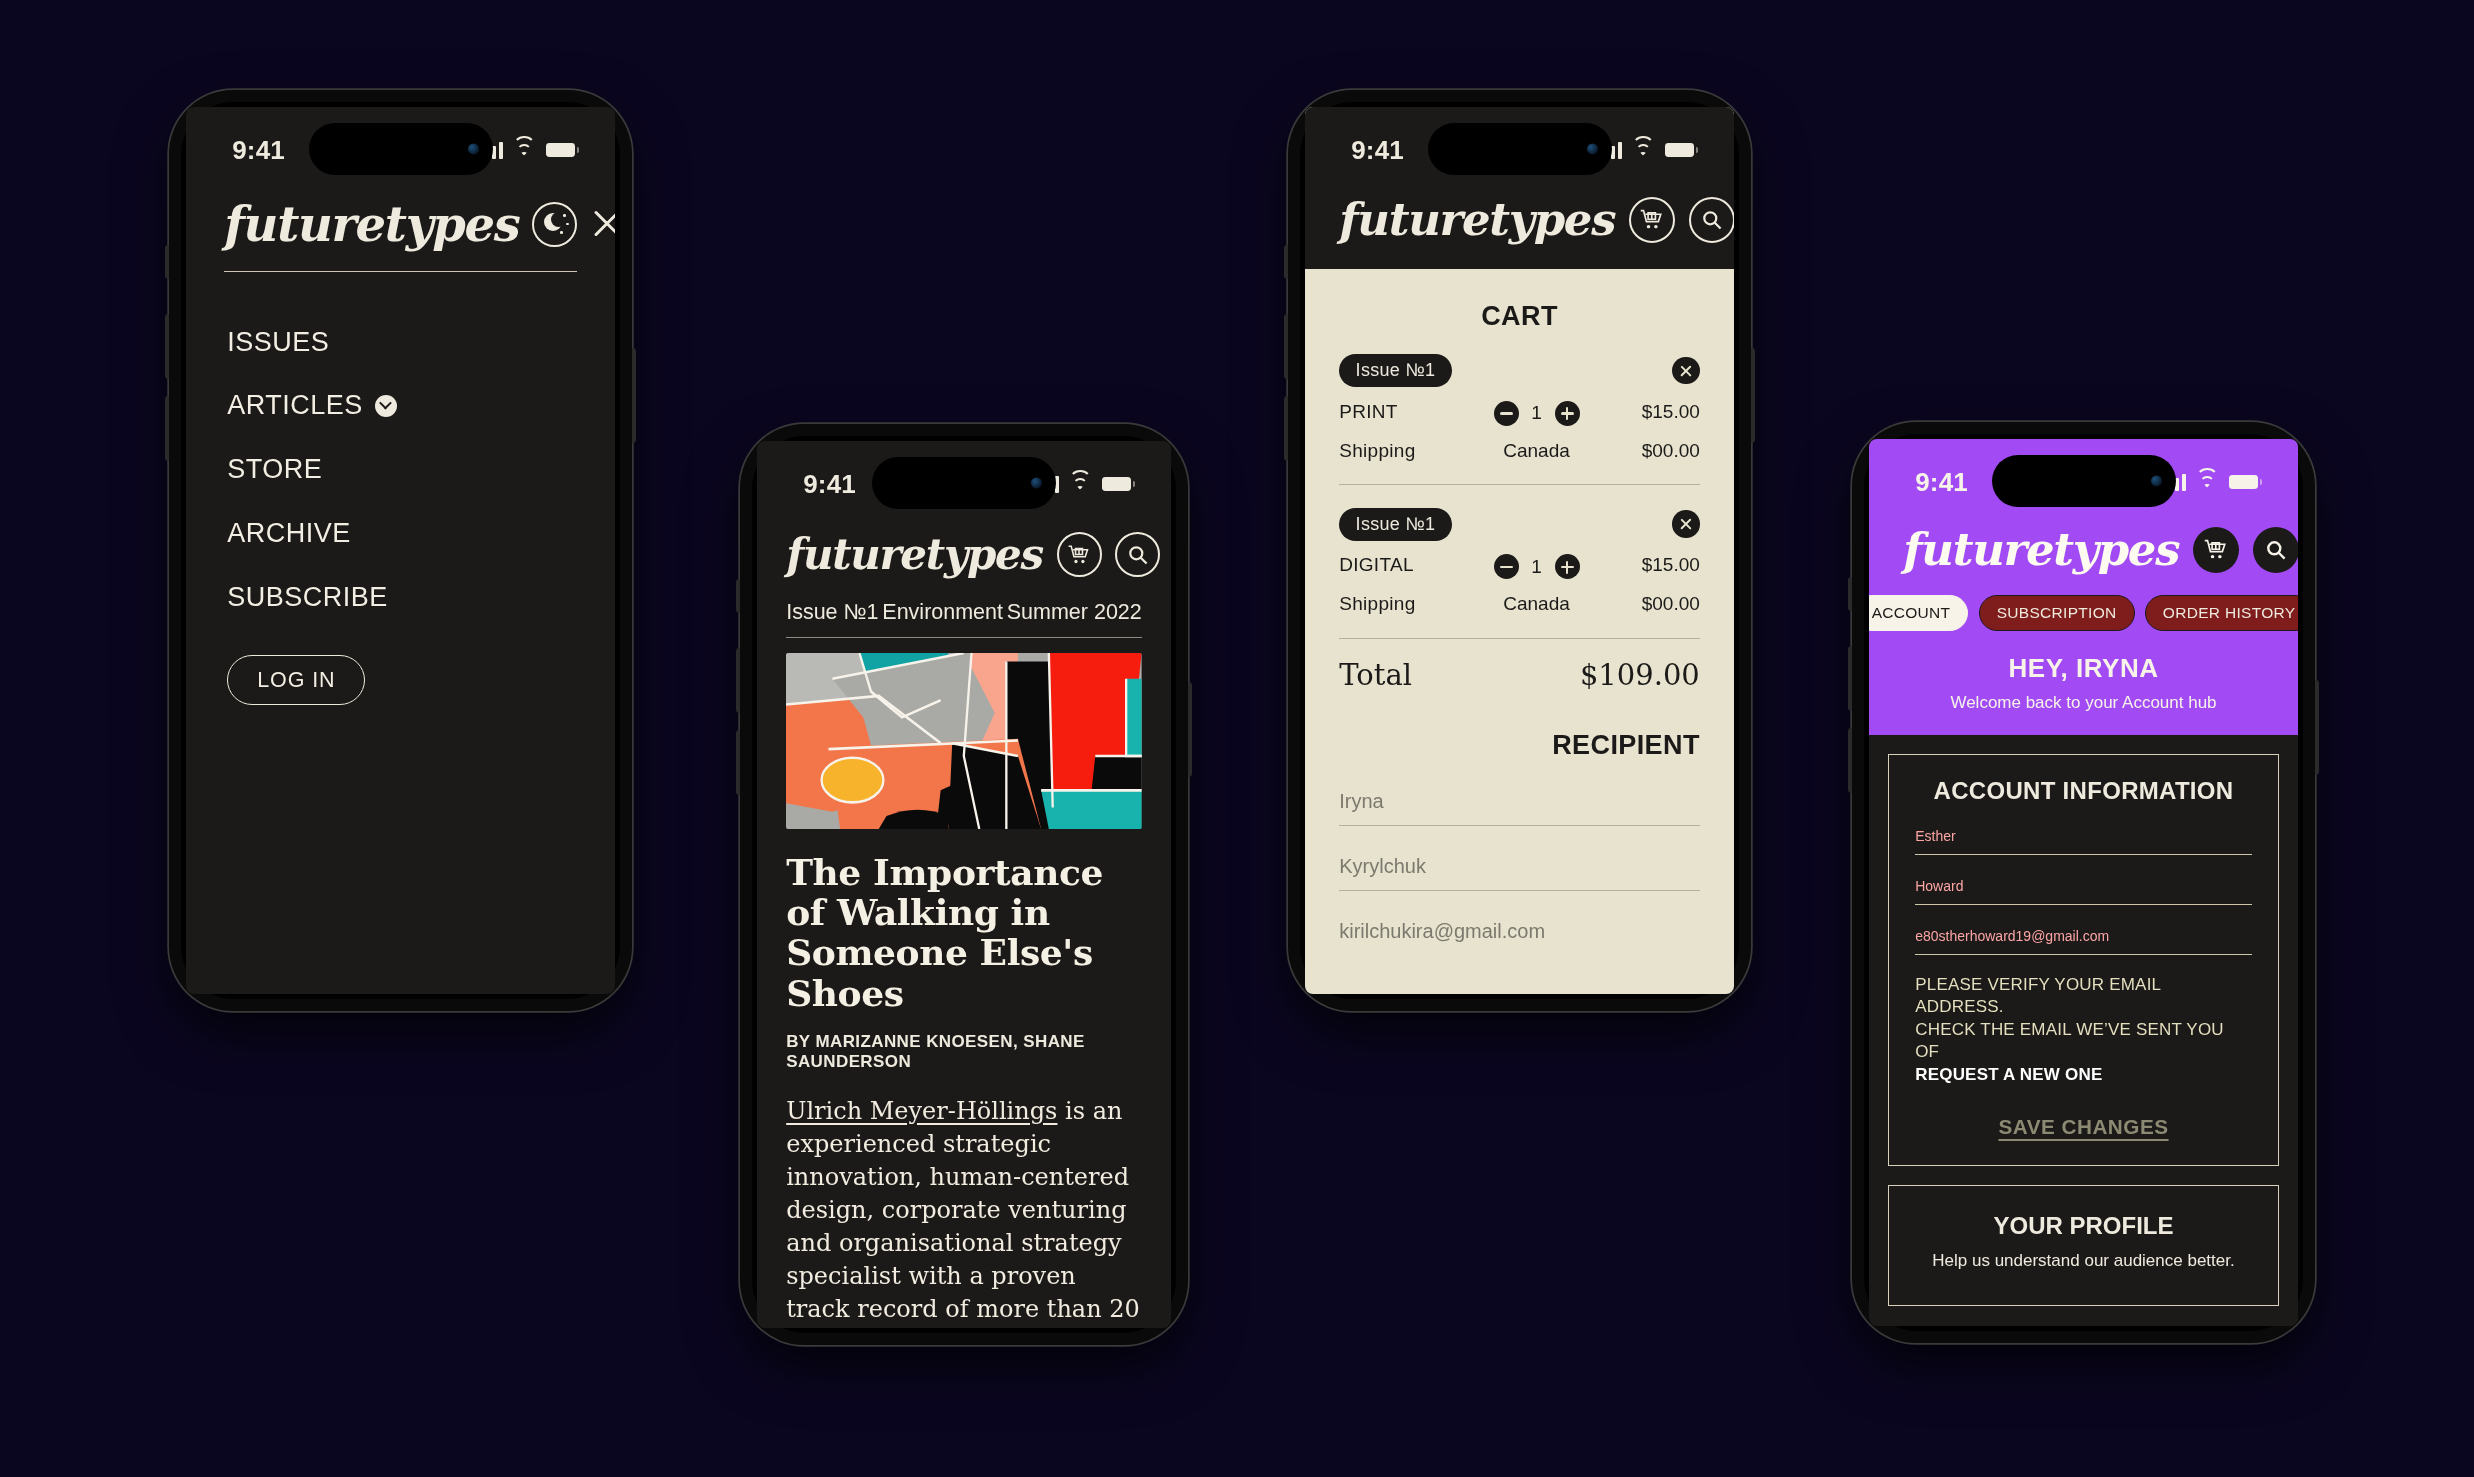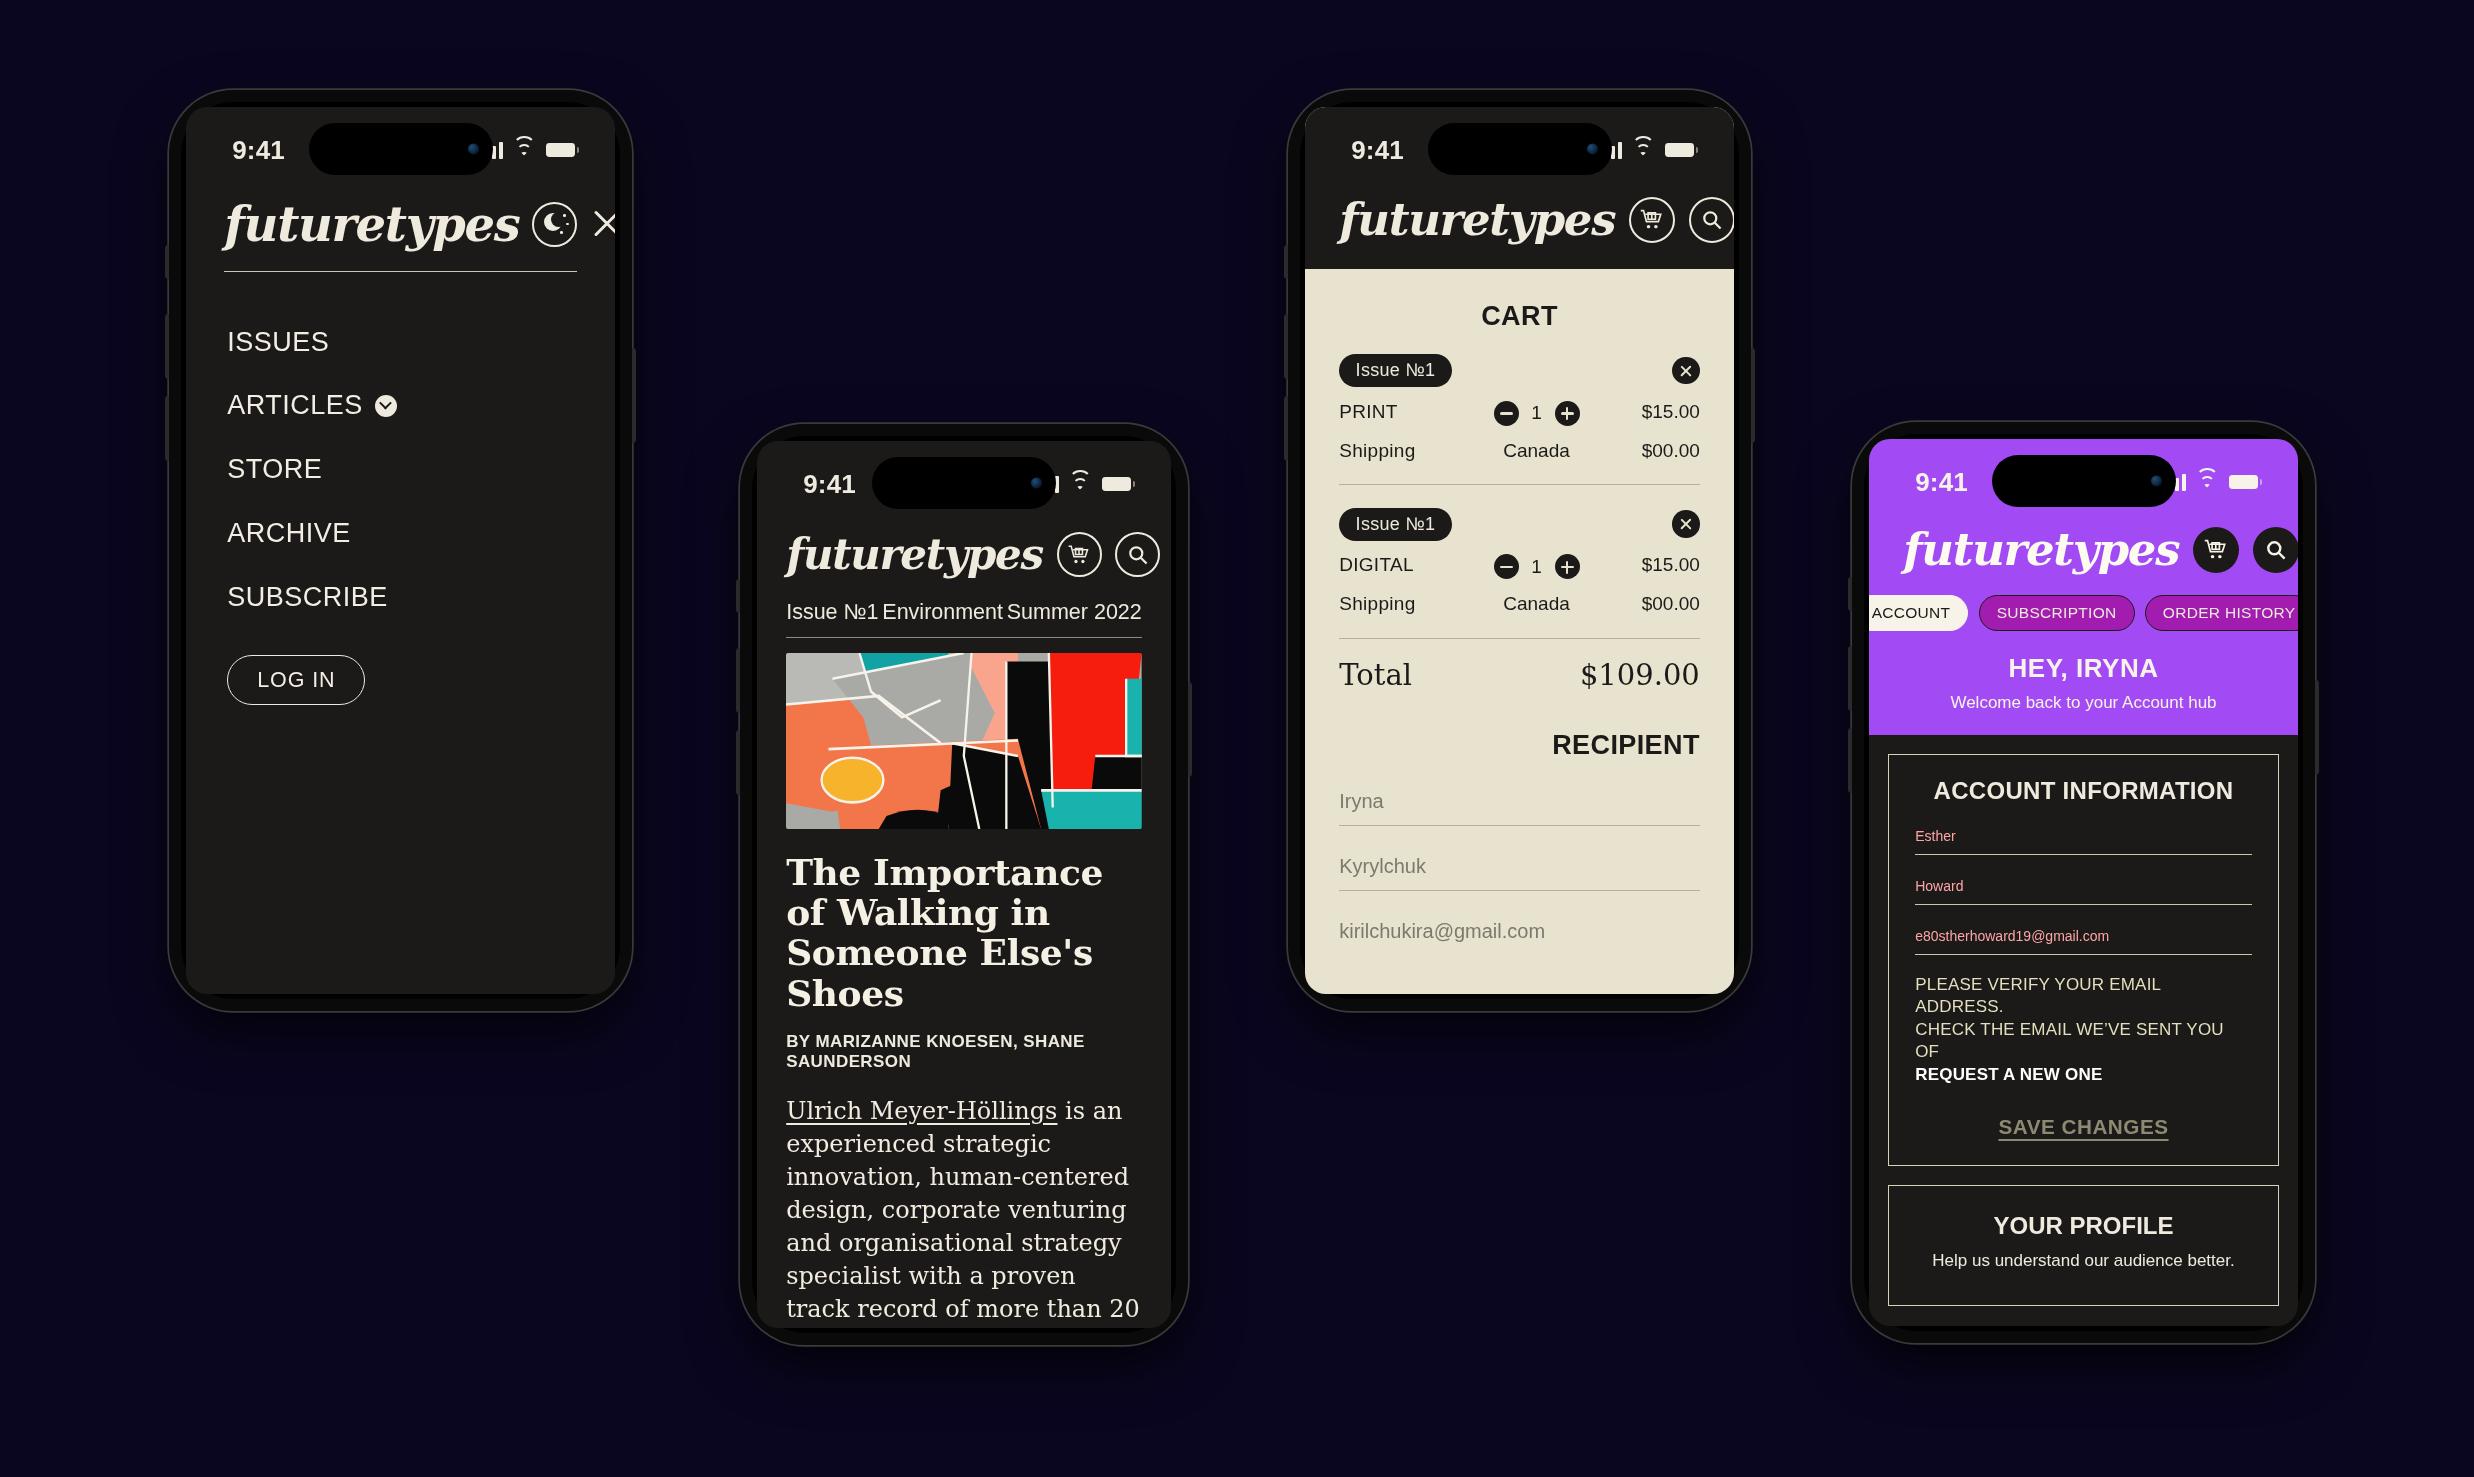--- a/index.html
+++ b/index.html
@@ -21,21 +21,21 @@
   }
   .bezel {
     width: 100%; height: 100%;
     border-radius: 53px;
     background: #000;
     padding: 5.2px;
   }
   .screen {
     position: relative;
     width: 100%; height: 100%;
-    border-radius: 21px;
+    border-radius: 8px;
     overflow: hidden;
   }
   .side-btn {
     position: absolute; left: -4.3px; width: 4.3px; border-radius: 3.4px 0 0 3.4px;
     background: #2b2b2b;
   }
   .side-btn.pwr { left: auto; right: -4.3px; border-radius: 0 3.4px 3.4px 0; }
 
   
   .statusbar {
@@ -211,21 +211,21 @@
   
   #phone-account { left: 1852px; top: 422px; width: 463px; height: 921px; }
   #phone-account .screen { background:#1c1a19; }
   .acct-purple { background:#a24bf5; color:#f7f3e8; padding-bottom: 22.4px; }
   .acct-head { display:flex; align-items:center; gap:13.8px; padding: 20.7px 31px 0 34px; }
   .acct-head .logo { font-size: 45px; flex:1; line-height:1; color:#fdfaf0;}
   .acct-head .dark-circle { width: 46px; height: 46px; background:#1c1a19; }
   .tabs { display:flex; gap: 10.3px; padding: 22.4px 22.4px 0; justify-content:center; }
   .tab {
     border-radius: 20.7px; padding: 7.7px 17px; font-size: 15.5px; letter-spacing:0.3px;
-    background:#a21caf; color:#efeade; border:1.7px solid #1c1a19; white-space:nowrap;
+    background:#7f1d1d; color:#efeade; border:1.7px solid #1c1a19; white-space:nowrap;
   }
   .tab.active { background:#f7f3e8; color:#1c1a19; border-color:#f7f3e8; }
   .hey { text-align:center; font-size: 26px; font-weight:800; letter-spacing:0.5px; padding-top: 22.4px; }
   .welcome { text-align:center; font-size: 17px; padding-top: 8.6px; }
   .acct-card {
     margin: 19px 19px 0; border: 1.4px solid #d8d2bd; background:#1c1a19;
     padding: 22.4px 26px 26px; color:#efeade;
   }
   .acct-card h3 { text-align:center; font-size: 24px; font-weight:700; letter-spacing:0.3px; }
   .acct-field { padding-top: 22.4px; }

